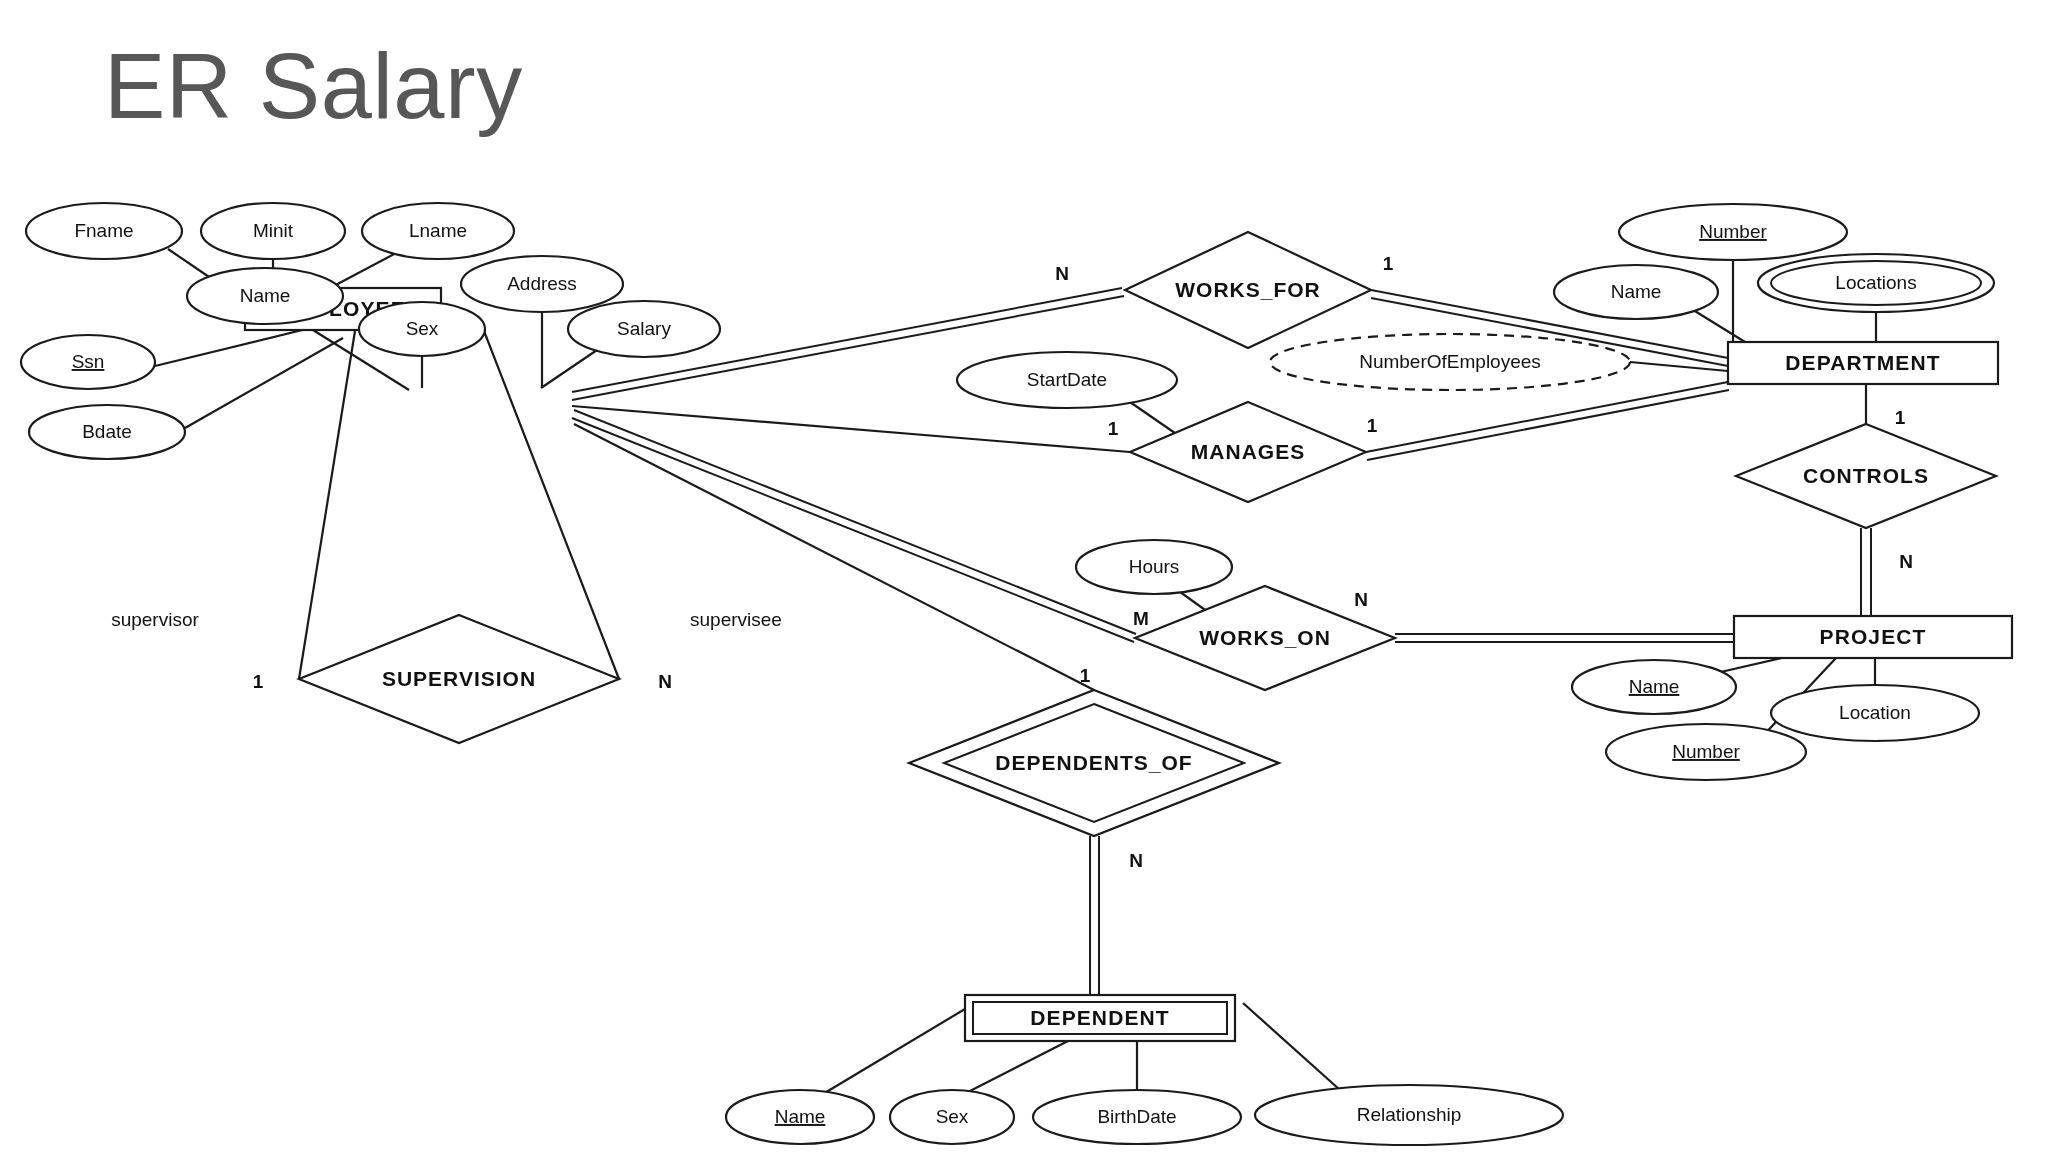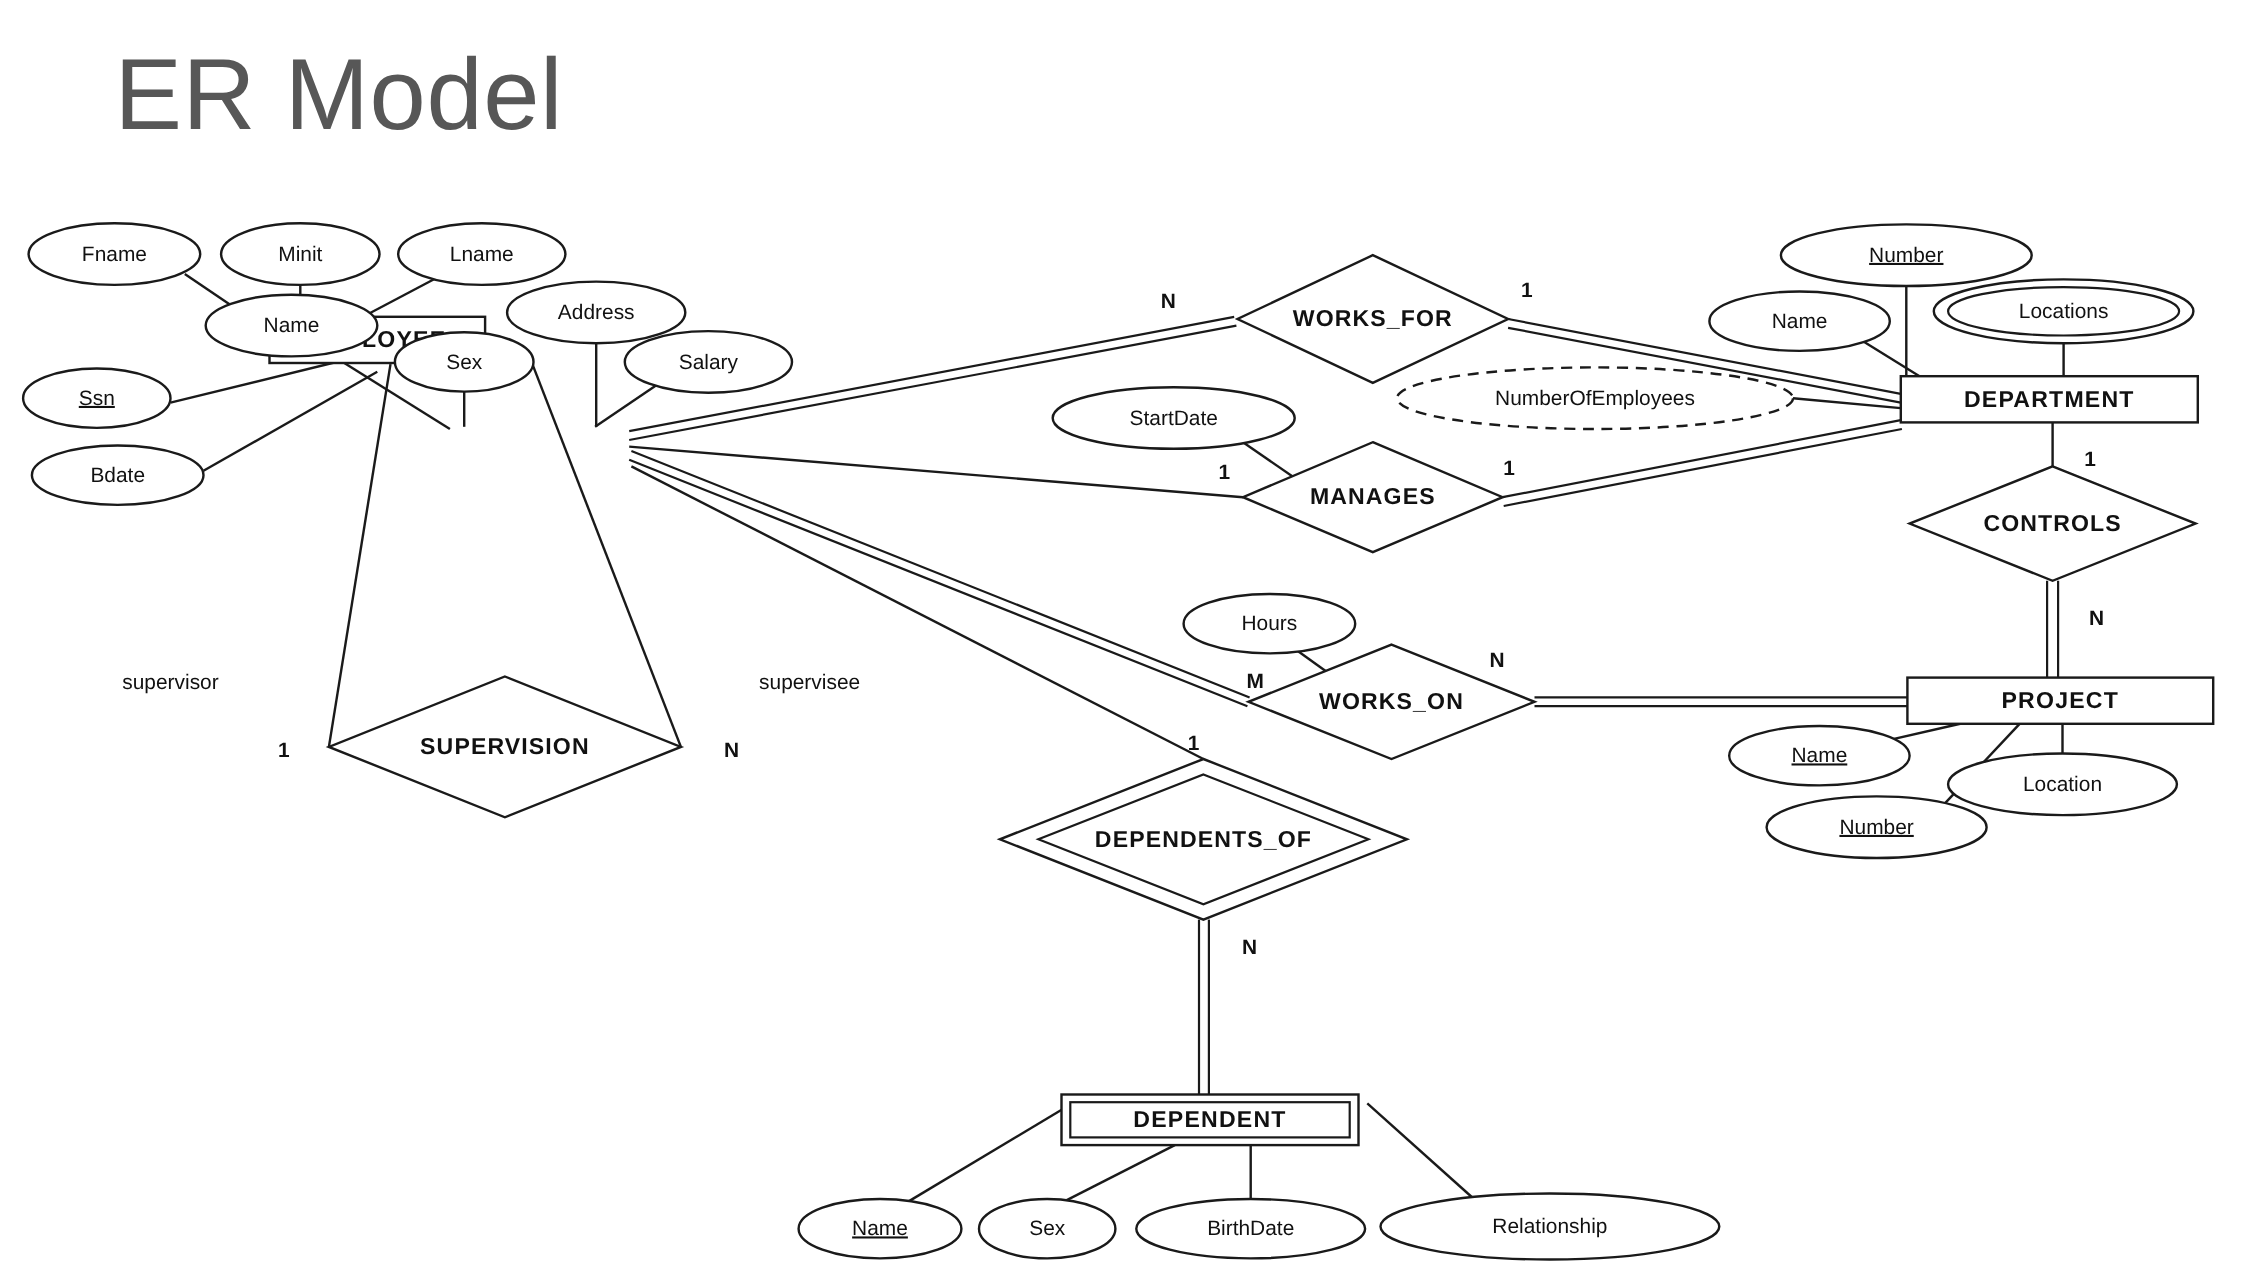--- a/index.html
+++ b/index.html
@@ -28,21 +28,21 @@
   .t-att{font-size:19px;font-weight:400;text-anchor:middle;dominant-baseline:middle;}
   .t-card{font-size:19px;font-weight:700;text-anchor:middle;dominant-baseline:middle;}
   .t-role{font-size:19px;font-weight:400;text-anchor:middle;dominant-baseline:middle;}
   .uline{text-decoration:underline;}
 </style>
 </head>
 <body>
 
 <div id="stage">
 
-  <div id="title">ER Model</div>
+  <div id="title">ER Salary</div>
 
   <svg id="er-svg" viewBox="0 0 2048 1152">
 
     <g id="edges">
 
       <line class="ln" x1="168" y1="249" x2="215" y2="281"></line>
       <line class="ln" x1="273" y1="259" x2="273" y2="268"></line>
       <line class="ln" x1="398" y1="252" x2="330" y2="288"></line>
 
       <line class="ln" x1="297" y1="320" x2="409" y2="390"></line>

